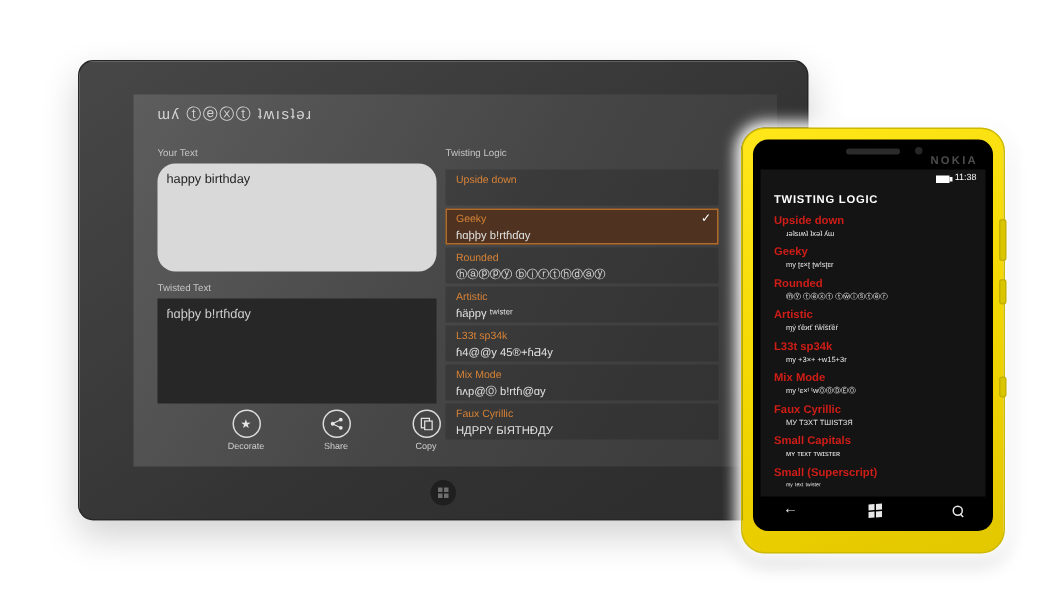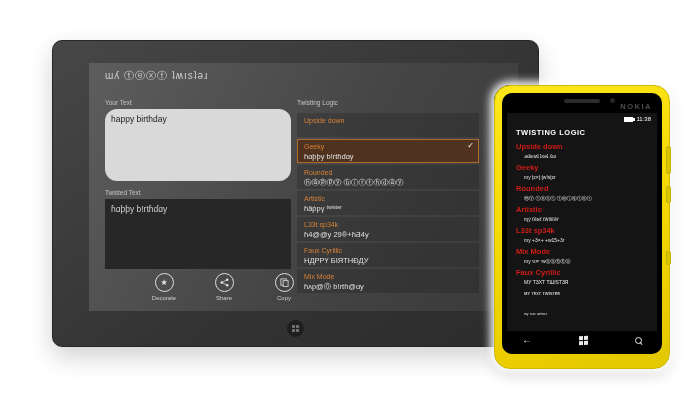--- a/index.html
+++ b/index.html
@@ -104,29 +104,29 @@
         <div class="t-row">
           <div class="t-name">Rounded</div>
           <div class="t-sample">ⓗⓐⓟⓟⓨ ⓑⓘⓡⓣⓗⓓⓐⓨ</div>
         </div>
         <div class="t-row">
           <div class="t-name">Artistic</div>
           <div class="t-sample">ɦäṗpγ ᵗʷⁱˢᵗᵉʳ</div>
         </div>
         <div class="t-row">
           <div class="t-name">L33t sp34k</div>
-          <div class="t-sample">ɦ4@@y 29®+ɦƋ4y</div>
+          <div class="t-sample">ɦ4@@y 45®+ɦƋ4y</div>
+        </div>
+        <div class="t-row">
+          <div class="t-name">Mix Mode</div>
+          <div class="t-sample">ɦʌp@Ⓞ b!rtɦ@ɑy</div>
         </div>
         <div class="t-row">
           <div class="t-name">Faux Cyrillic</div>
           <div class="t-sample">НДРРҮ БІЯТНÐДУ</div>
-        </div>
-        <div class="t-row">
-          <div class="t-name">Mix Mode</div>
-          <div class="t-sample">ɦʌp@Ⓞ b!rtɦ@ɑy</div>
         </div>
       </div>
 
       <div class="footer">
         <div class="f-btn">
           <div class="f-circle">
             <span>★</span>
           </div>
           <div class="f-label">Decorate</div>
         </div>
@@ -203,23 +203,25 @@
           </div>
           <div class="p-row">
             <div class="p-name">Mix Mode</div>
             <div class="p-sample">my ᵗɛ×ᵗ ᵗwⓄⓄⒹⒺⓄ</div>
           </div>
           <div class="p-row">
             <div class="p-name">Faux Cyrillic</div>
             <div class="p-sample">МУ ТЗХТ ТШІSТЗЯ</div>
           </div>
           <div class="p-row">
+            <div class="p-name">Small Capitals</div>
             <div class="p-sample">ᴍʏ ᴛᴇxᴛ ᴛᴡɪsᴛᴇʀ</div>
           </div>
           <div class="p-row">
+            <div class="p-name">Small (Superscript)</div>
             <div class="p-sample">ᵐʸ ᵗᵉˣᵗ ᵗʷⁱˢᵗᵉʳ</div>
           </div>
         </div>
       </div>
 
       <div class="p-nav">
         <span class="nav-back">←</span>
         <span class="nav-win">
             <div></div>
             <div></div>

